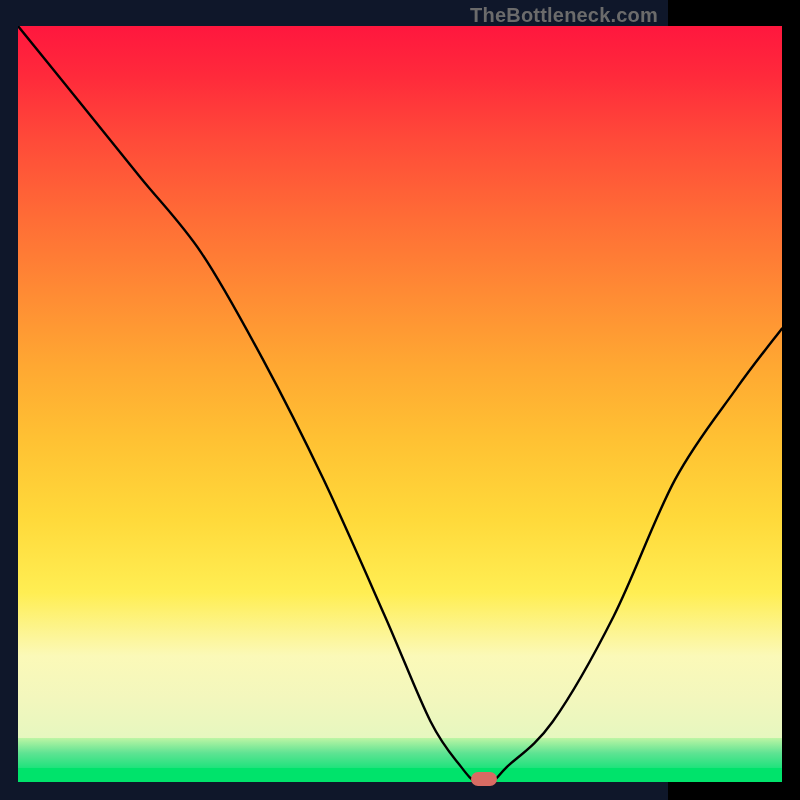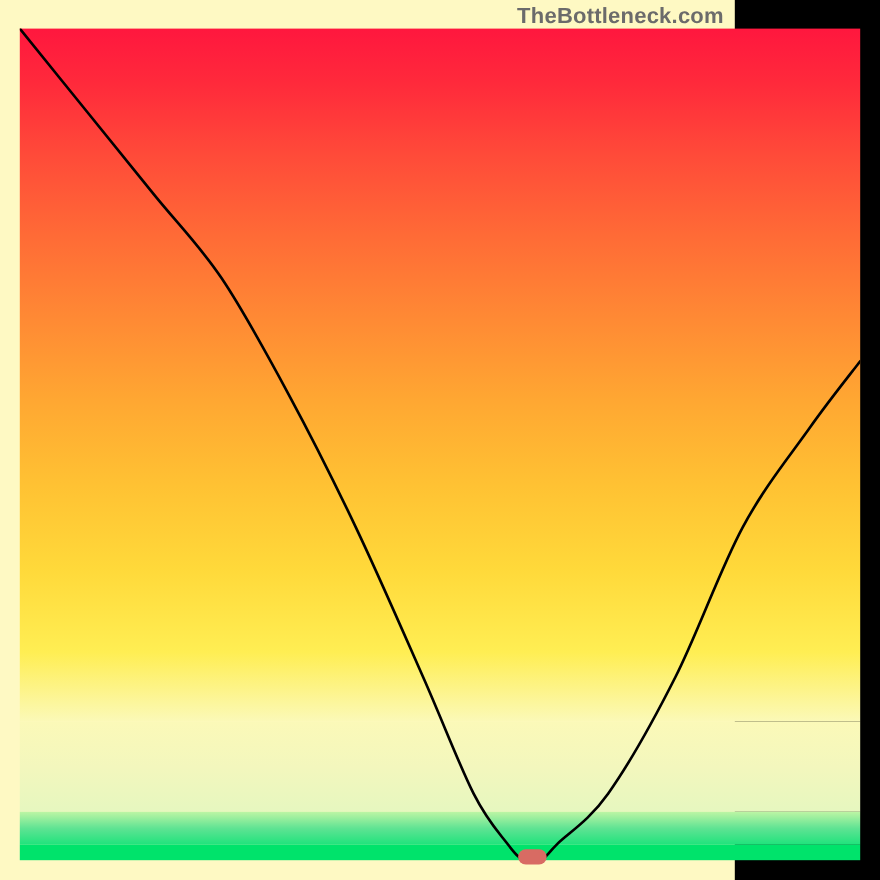--- a/index.html
+++ b/index.html
@@ -8,21 +8,21 @@
     width: 800px;
     height: 800px;
     background: #000;
     overflow: hidden;
     font-family: Arial, Helvetica, sans-serif;
   }
   .frame {
     position: relative;
     width: 668px;
     height: 800px;
-    background: #fef9c3;
+    background: #0f172a;
   }
   .attribution {
     position: absolute;
     top: 4px;
     right: 10px;
     color: #6b6b6b;
     font-size: 20px;
     font-weight: 600;
     letter-spacing: 0.2px;
     z-index: 10;

